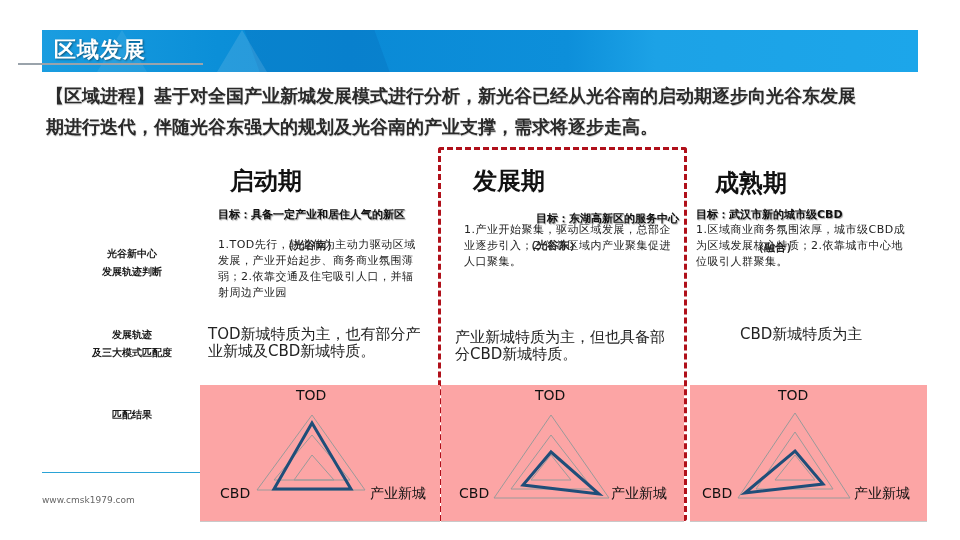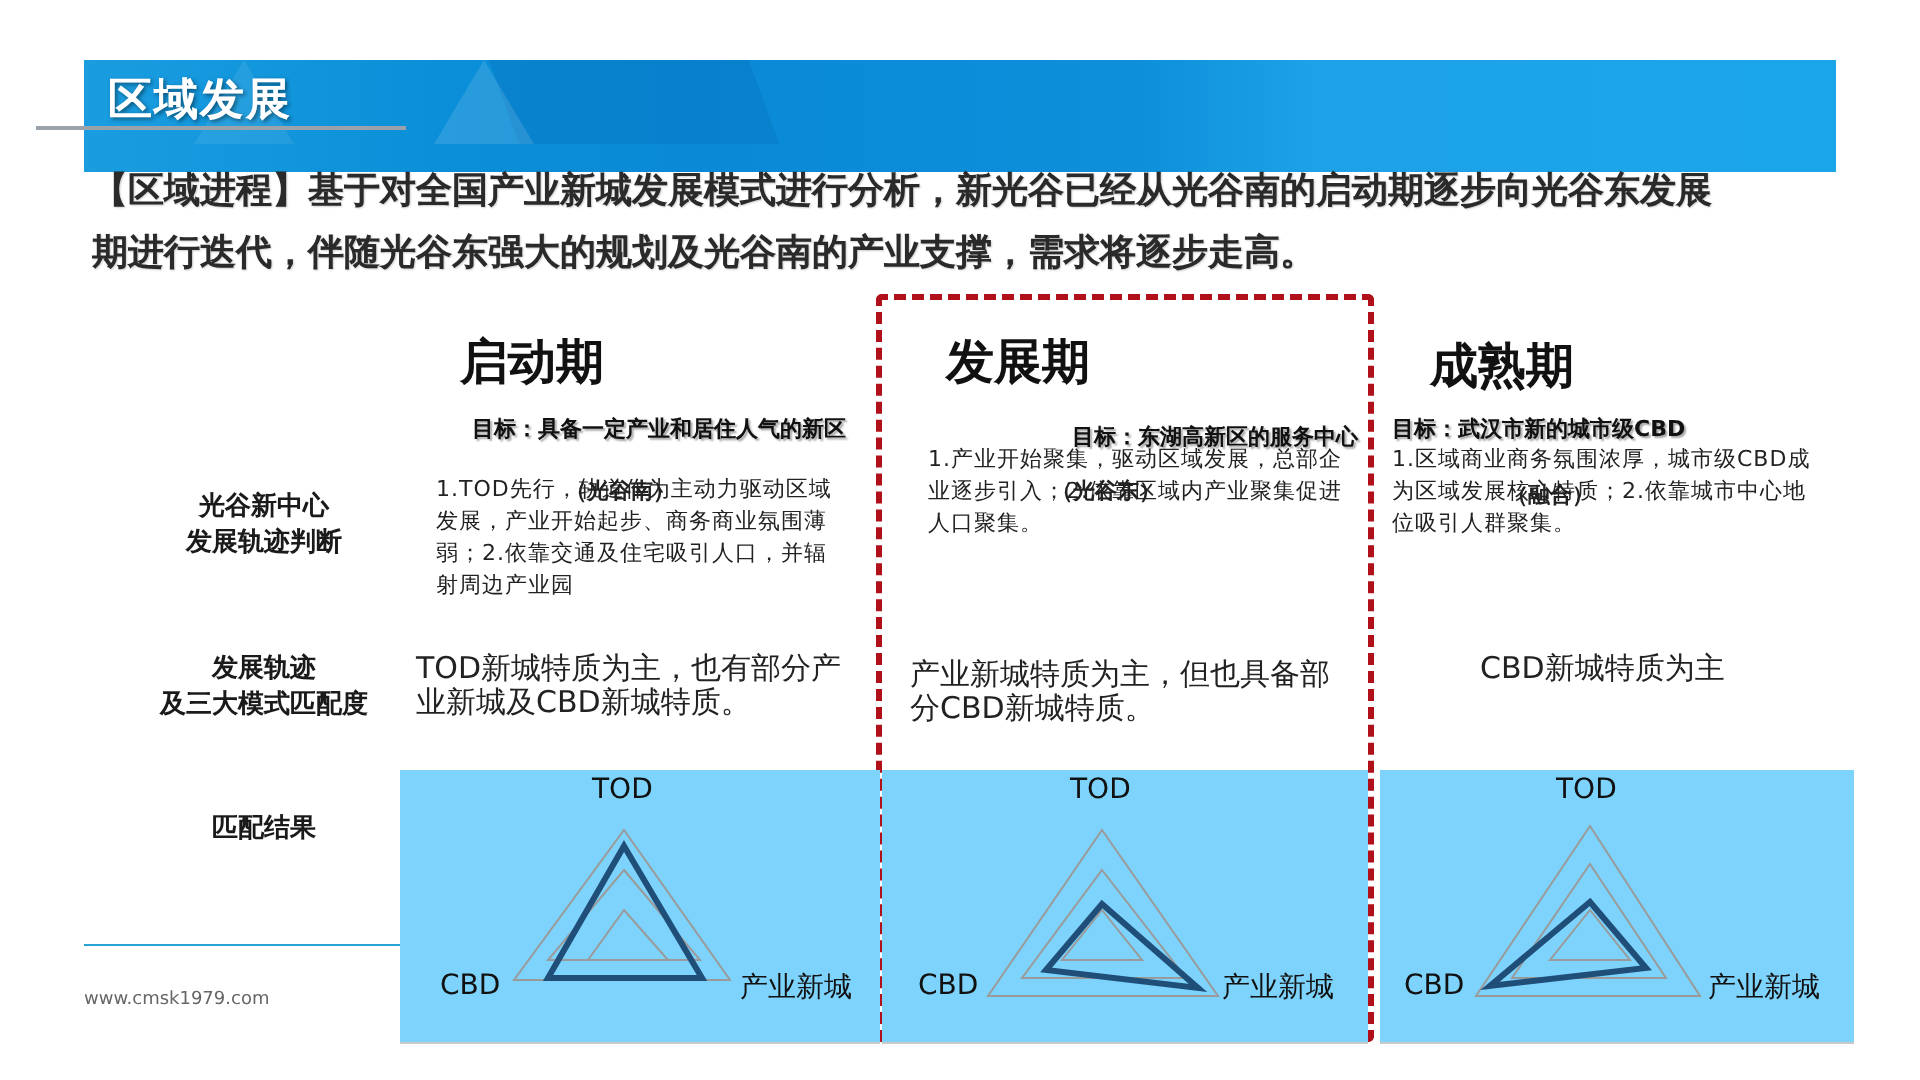--- a/index.html
+++ b/index.html
@@ -1,45 +1,45 @@
 <!DOCTYPE html>
 <html><head>
 <meta charset="utf-8">
 <style>
   * { box-sizing: border-box; margin: 0; padding: 0; }
   body { width: 960px; height: 540px; background: #ffffff; position: relative; overflow: hidden;
          font-family: "DejaVu Sans", "Liberation Sans", sans-serif; color: #111; }
-  .banner { position: absolute; left: 42px; top: 30px; width: 876px; height: 56px;
+  .banner { position: absolute; left: 42px; top: 30px; width: 876px; height: 42px;
             background: linear-gradient(90deg, #1a9de0 0%, #0b8fd8 20%, #0a8ad6 35%, #0d8fda 60%, #1ca2e6 70%, #1ca6ea 100%); overflow: hidden; }
   .banner .tri1 { position: absolute; left: 55px; top: 0; width: 0; height: 0;
             border-left: 25px solid transparent; border-right: 25px solid transparent; border-bottom: 42px solid rgba(255,255,255,0.08); }
   .banner .tri2 { position: absolute; left: 175px; top: 0; width: 0; height: 0;
             border-left: 25px solid transparent; border-right: 25px solid transparent; border-bottom: 42px solid rgba(255,255,255,0.12); }
   .banner .band { position: absolute; left: 210px; top: 0; width: 130px; height: 42px; background: rgba(0,60,140,0.12);
             transform: skewX(20deg); }
   .banner-title { position: absolute; left: 12px; top: 5px; font-size: 22px; font-weight: bold; color: #fff;
             text-shadow: 1px 1px 2px rgba(0,0,0,0.45); letter-spacing: 1px; }
   .banner-line { position: absolute; left: 18px; top: 63px; width: 185px; height: 2px; background: #9aa3ab; }
 
   .intro { position: absolute; left: 46px; top: 80px; width: 880px; font-size: 18px; font-weight: bold; color: #2a2a2a;
            line-height: 31px; text-shadow: 0.5px 0.5px 1px rgba(0,0,0,0.2); }
 
   .dashed-box { position: absolute; left: 438px; top: 147px; width: 249px; height: 374px;
                 border: 3px dashed #b0101a; border-radius: 3px; }
 
-  .row-label { position: absolute; width: 180px; left: 42px; text-align: center; font-size: 13px; font-weight: bold; line-height: 18px; color: #1a1a1a; }
+  .row-label { position: absolute; width: 180px; left: 42px; text-align: center; font-size: 10px; font-weight: bold; line-height: 18px; color: #1a1a1a; }
 
   .phase-title { position: absolute; font-size: 24px; font-weight: bold; color: #111; }
   .phase-sub { position: absolute; text-align: center; font-size: 11px; font-weight: bold; color: #222; margin-top: 44px; }
   .goal { position: absolute; font-size: 11px; font-weight: bold; color: #111; line-height: 15px;
           text-shadow: 1px 1px 1px rgba(0,0,0,0.35); }
   .desc { position: absolute; font-size: 11px; color: #222; line-height: 16px; letter-spacing: 0.5px; }
   .match { position: absolute; font-size: 15px; color: #222; line-height: 17px; }
 
-  .radar-panel { position: absolute; top: 385px; height: 137px; background: #7dd3fc; border-bottom: 1px solid #c9c9c9; }
+  .radar-panel { position: absolute; top: 385px; height: 137px; background: #fca5a5; border-bottom: 1px solid #c9c9c9; }
   .radar-label { position: absolute; font-size: 14px; color: #111; }
 
   .footer-line { position: absolute; left: 42px; top: 472px; width: 158px; height: 1px; background: #2aa3d6; }
   .footer-url { position: absolute; left: 42px; top: 495px; font-size: 9px; color: #666; }
 </style>
 </head>
 <body>
 
 <div class="banner">
   <div class="tri1"></div>
@@ -61,21 +61,21 @@
   <div>发展轨迹判断</div>
 </div>
 <div class="row-label" style="top:326px;">
   <div>发展轨迹</div>
   <div>及三大模式匹配度</div>
 </div>
 <div class="row-label" style="top:406px;">匹配结果</div>
 
 <div class="phase-title" style="left:230px; top:165px; width:160px;">启动期</div>
 <div class="phase-sub" style="left:230px; top:194px; width:160px;">（光谷南）</div>
-<div class="goal" style="left:218px; top:207px; width:205px;margin-left:18px;">目标：具备一定产业和居住人气的新区</div>
+<div class="goal" style="left:218px; top:207px; width:205px;">目标：具备一定产业和居住人气的新区</div>
 <div class="desc" style="left:218px; top:237px; width:205px;">1.TOD先行，轨道作为主动力驱动区域发展，产业开始起步、商务商业氛围薄弱；2.依靠交通及住宅吸引人口，并辐射周边产业园</div>
 <div class="match" style="left:208px; top:326px; width:215px;">TOD新城特质为主，也有部分产业新城及CBD新城特质。</div>
 
 <div class="phase-title" style="left:473px; top:165px; width:160px;">发展期</div>
 <div class="phase-sub" style="left:473px; top:194px; width:160px;">（光谷东）</div>
 <div class="goal" style="left:464px; top:211px; width:215px;text-align:right;">目标：东湖高新区的服务中心</div>
 <div class="desc" style="left:464px; top:222px; width:210px;">1.产业开始聚集，驱动区域发展，总部企业逐步引入；2.依靠区域内产业聚集促进人口聚集。</div>
 <div class="match" style="left:455px; top:329px; width:215px;">产业新城特质为主，但也具备部分CBD新城特质。</div>
 
 <div class="phase-title" style="left:715px; top:167px; width:160px;">成熟期</div>

